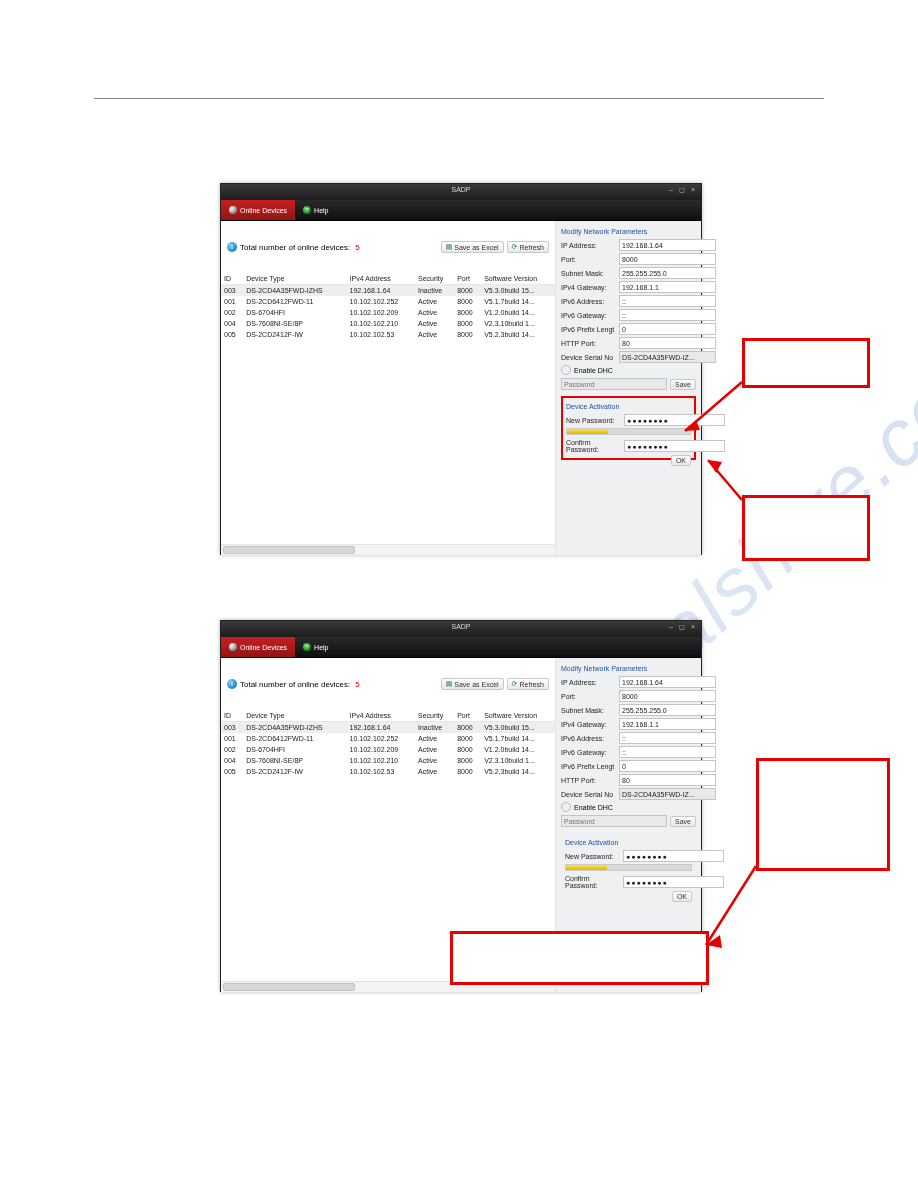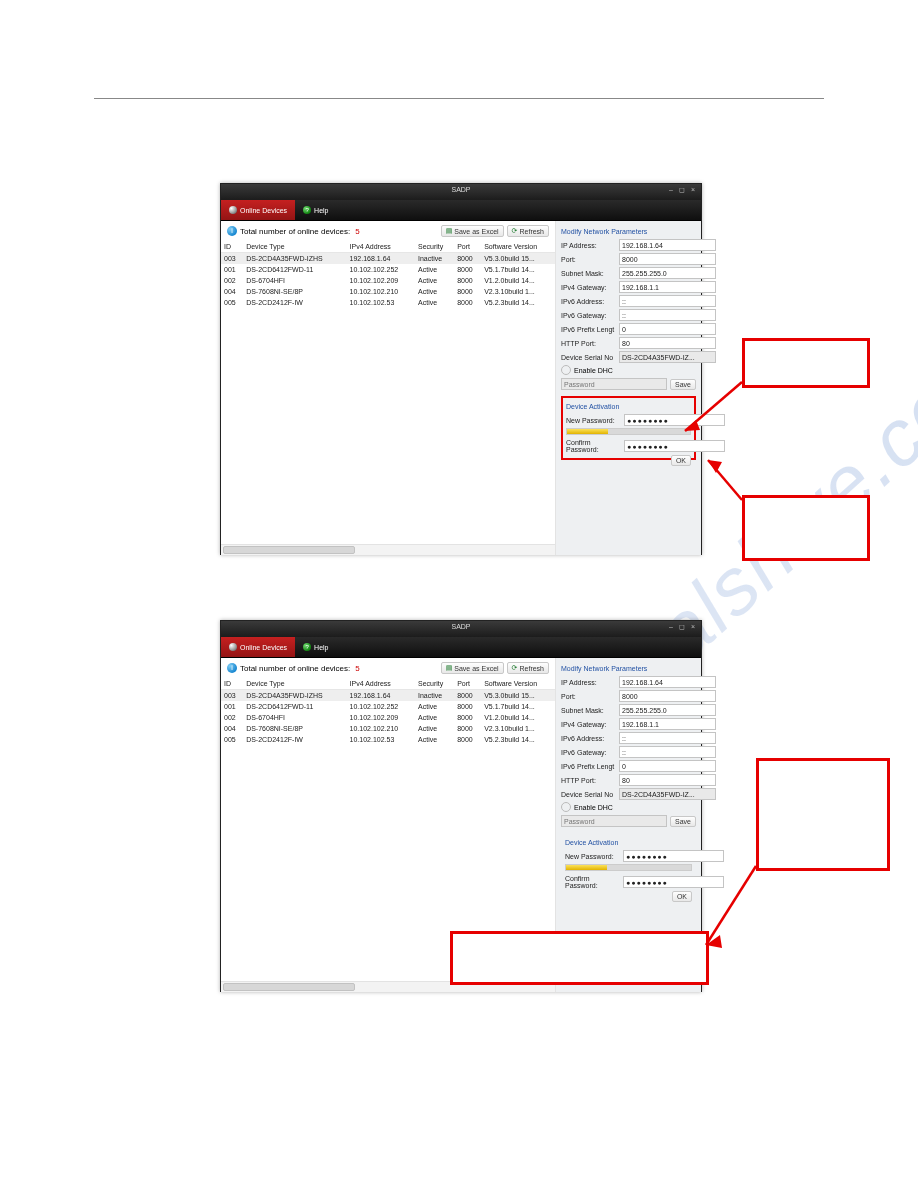--- a/index.html
+++ b/index.html
@@ -13,21 +13,21 @@
   .wm{position:absolute;right:4px;top:2px;display:flex;gap:3px}
   .wm span{width:8px;height:8px;display:inline-block;color:#bbb;font-size:7px;line-height:8px;text-align:center}
   .tabbar{height:20px;background:linear-gradient(#2a2a2a,#0f0f0f);display:flex;align-items:stretch;border-bottom:1px solid #000}
   .tab{display:flex;align-items:center;gap:3px;color:#fff;font-size:7px;padding:0 8px}
   .tab.active{background:linear-gradient(#c52020,#941414)}
   .tab .dot{width:8px;height:8px;border-radius:50%;background:radial-gradient(circle at 30% 30%,#fff,#999 60%,#444)}
   .tab .q{width:8px;height:8px;border-radius:50%;background:radial-gradient(circle at 30% 30%,#6fd86f,#128712 70%);color:#fff;font-size:6px;line-height:8px;text-align:center}
   .body{display:flex;height:calc(100% - 36px)}
   .left{flex:1 1 auto;border-right:1px solid #e3e3e3;position:relative;background:#fff;display:flex;flex-direction:column}
   .right{width:135px;background:#eef0f2;padding:5px 5px 0;font-size:7px}
-  .countbar{display:flex;align-items:center;justify-content:space-between;padding:4px 6px;font-size:8px}
+  .countbar{display:flex;align-items:center;justify-content:space-between;padding:20px 6px;font-size:8px}
   .countbar .l{display:flex;align-items:center;gap:3px}
   .ico-info{width:10px;height:10px;border-radius:50%;background:radial-gradient(circle at 30% 30%,#7ecdf5,#1988d1 70%);color:#fff;font-size:7px;line-height:10px;text-align:center;display:inline-block}
   .countbar .num{color:#c00;margin-left:2px}
   .btn{display:inline-flex;align-items:center;gap:2px;border:1px solid #c8c8c8;border-radius:2px;background:linear-gradient(#fefefe,#e8e8e8);padding:1px 4px;font-size:7px;color:#333}
   .btn .xl{color:#1f7a2e}
   .btn .rf{color:#1f7a2e}
   th,td{font-size:7px;text-align:left;padding:2px 3px;white-space:nowrap}
   table{border-collapse:collapse;width:100%}
   thead tr{background:#fff}
   thead th{color:#222;border-bottom:1px solid #e6e6e6;font-weight:normal}

